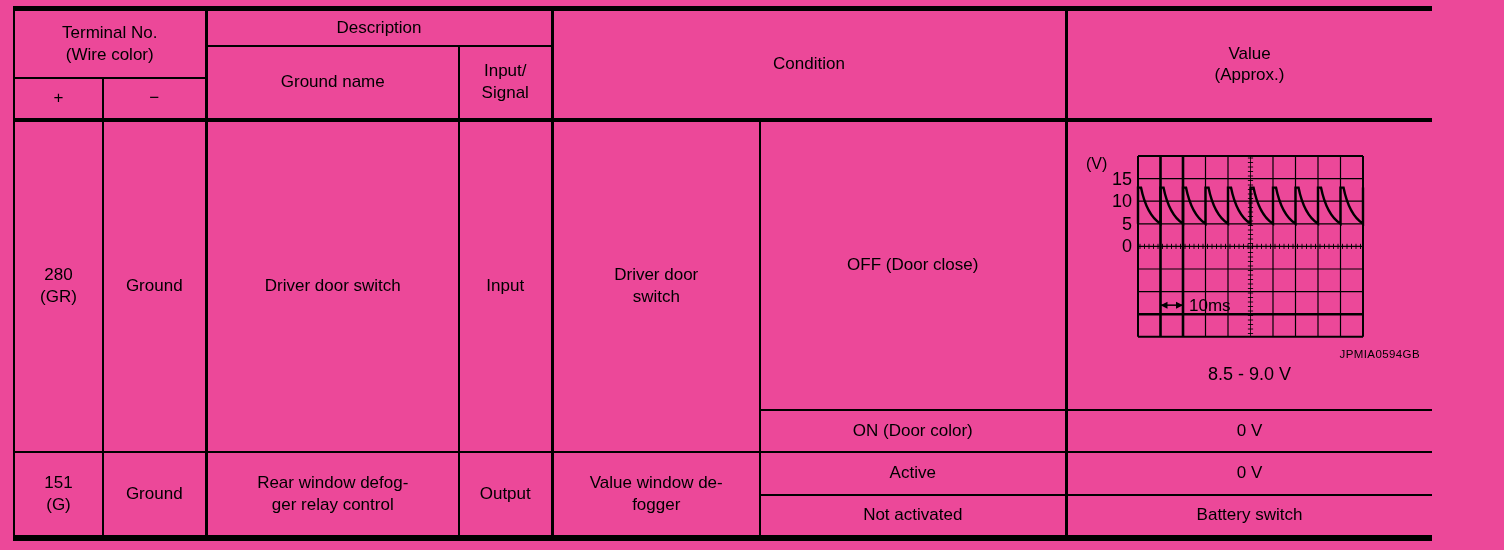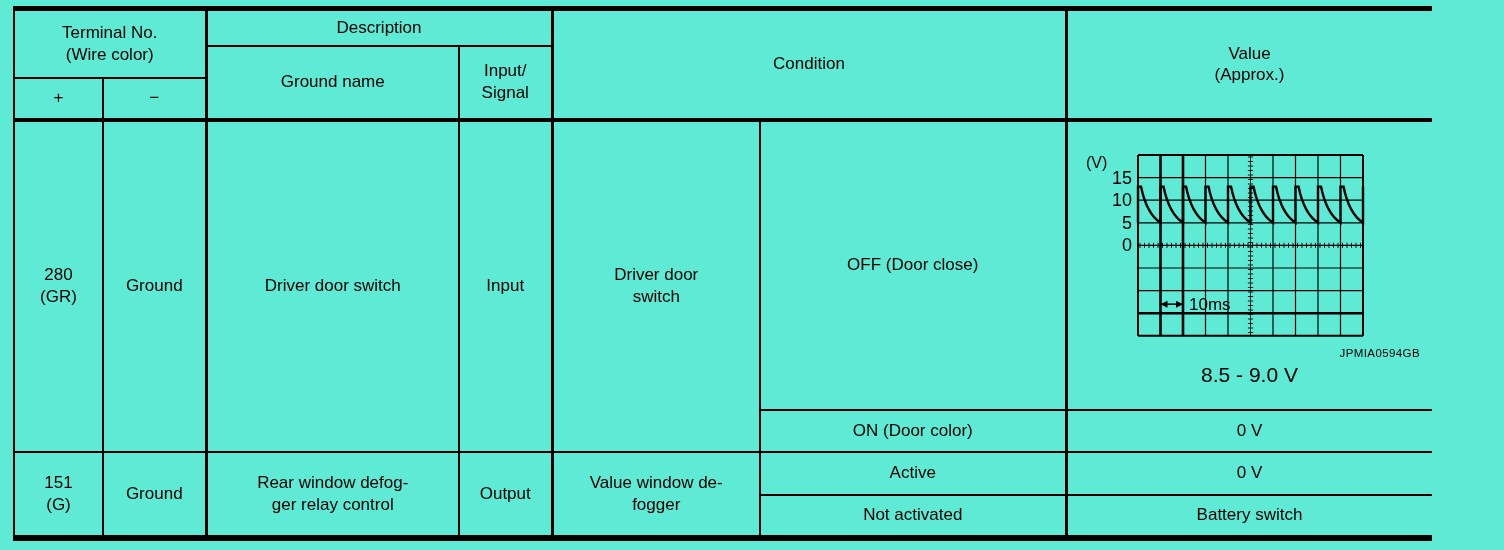--- a/index.html
+++ b/index.html
@@ -1,30 +1,30 @@
 <!DOCTYPE html>
 <html><head>
 <meta charset="utf-8">
 <style>
   html,body{margin:0;padding:0;background:#fff;}
-  .page{position:relative;width:1504px;height:550px;background:#5eead4;overflow:hidden;
+  .page{position:relative;width:1504px;height:550px;background:#ec4899;overflow:hidden;
         font-family:"Liberation Sans","DejaVu Sans",sans-serif;color:#000;}
   table.spec{position:absolute;left:13px;top:6px;border-collapse:collapse;table-layout:fixed;
              border-top:5px solid #000;border-left:2px solid #000;border-bottom:6px solid #000;border-right:0;}
   table.spec td,table.spec th{border:2px solid #000;font-weight:normal;font-size:17px;line-height:1.28;
              text-align:center;vertical-align:middle;padding:0;overflow:hidden;}
   .pre{white-space:pre-line;}
   .tl{text-align:left;padding-left:13px;padding-right:6px;}
   .br3{border-right-width:3px !important;}
   .br0{border-right:0 !important;}
   .bb4{border-bottom-width:4px !important;}
   .wave-block{display:flex;flex-direction:column;align-items:center;justify-content:center;padding-top:6px;}
   .wave-svg{display:block;}
   svg text{font-family:"Liberation Sans","DejaVu Sans",sans-serif;fill:#000;}
-  .approx-value{font-size:21px;margin-top:2px;}
+  .approx-value{font-size:18px;margin-top:2px;}
 </style>
 </head>
 <body>
 
 <div class="page">
   <table class="spec">
     <colgroup>
       <col style="width:89px">
         <col style="width:103px">
         <col style="width:253px">

